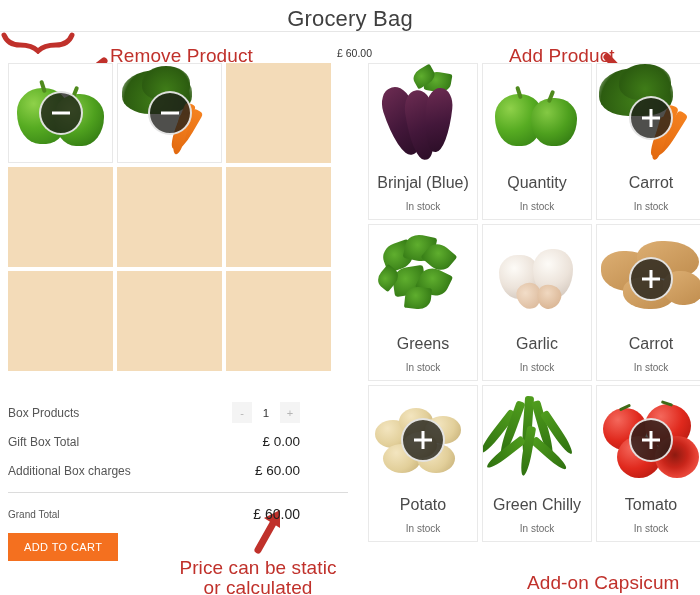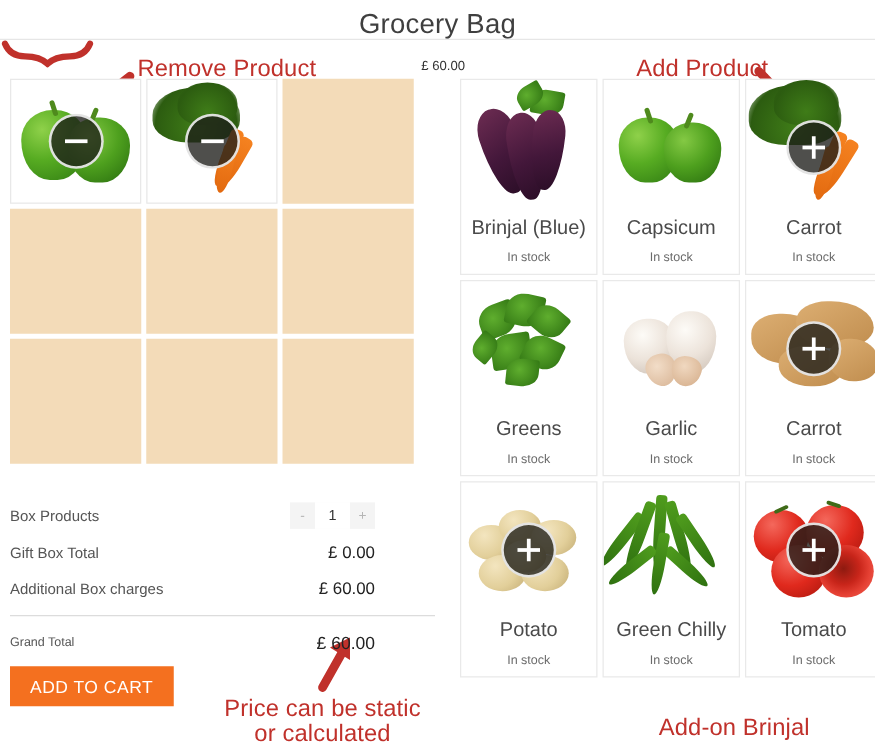--- a/index.html
+++ b/index.html
@@ -162,21 +162,21 @@
   }
   .grand-row { height:26px; }
   .grand-row .total-label { font-size:10px; }
   .grand-row .total-val { font-size:14px; }
 
   .cart-btn {
     margin-top:6px;
     display:inline-block;
     background:#f4701f;
     color:#fff;
-    font-size:14px;
+    font-size:11px;
     letter-spacing:.4px;
     padding:8px 16px;
     border:none;
     cursor:pointer;
   }
 
   
   .catalogue {
     position:absolute;
     left:368px; top:63px;
@@ -226,21 +226,21 @@
 
 <div class="page-title">Grocery Bag</div>
 <div class="header-rule"></div>
 
 <div class="price-top">£ 60.00</div>
 
 
 <div class="anno anno-remove">Remove Product</div>
 <div class="anno anno-add">Add Product</div>
 <div class="anno anno-price">Price can be static or calculated dynamically</div>
-<div class="anno anno-addon">Add-on Brinjal</div>
+<div class="anno anno-addon">Add-on Capsicum</div>
 
 <svg class="arrow arrow-remove" width="46" height="36" viewBox="0 0 46 36">
   <path d="M44 2 L14 26 L22 26 L14 33 L2 33 L2 19 L9 27 L9 19 Z" fill="#c0312b"></path>
   <path d="M44 3 L12 28" stroke="#c0312b" stroke-width="7" stroke-linecap="round"></path>
   <path d="M3 33 L3 17 L19 33 Z" fill="#c0312b"></path>
 </svg>
 
 <svg class="arrow arrow-add" width="40" height="42" viewBox="0 0 40 42">
   <path d="M3 2 L30 30" stroke="#c0312b" stroke-width="7" stroke-linecap="round"></path>
   <path d="M36 38 L18 33 L33 19 Z" fill="#c0312b"></path>
@@ -337,21 +337,21 @@
     <div class="prod-stock">In stock</div>
   </div>
 
   <div class="prod-card">
     <div class="prod-img">
       <div class="pep pep-a" style="left:12px; top:30px; width:48px; height:52px;"></div>
       <div class="pep pep-b" style="left:48px; top:34px; width:46px; height:48px;"></div>
       <div class="pep-stem" style="left:34px; top:22px; transform:rotate(-18deg);"></div>
       <div class="pep-stem" style="left:66px; top:26px; transform:rotate(22deg);"></div>
     </div>
-    <div class="prod-name">Capsicum</div>
+    <div class="prod-name">Quantity</div>
     <div class="prod-stock">In stock</div>
   </div>
 
   <div class="prod-card">
     <div class="prod-img">
       <div class="carrot-top" style="left:2px;  top:4px;  width:74px; height:48px;"></div>
       <div class="carrot-top" style="left:22px; top:0px;  width:52px; height:36px;"></div>
       <div class="carrot" style="left:72px; top:40px; height:54px; transform:rotate(24deg);"></div>
       <div class="carrot" style="left:82px; top:46px; height:50px; transform:rotate(32deg);"></div>
       <div class="carrot" style="left:64px; top:52px; height:44px; transform:rotate(16deg);"></div>

